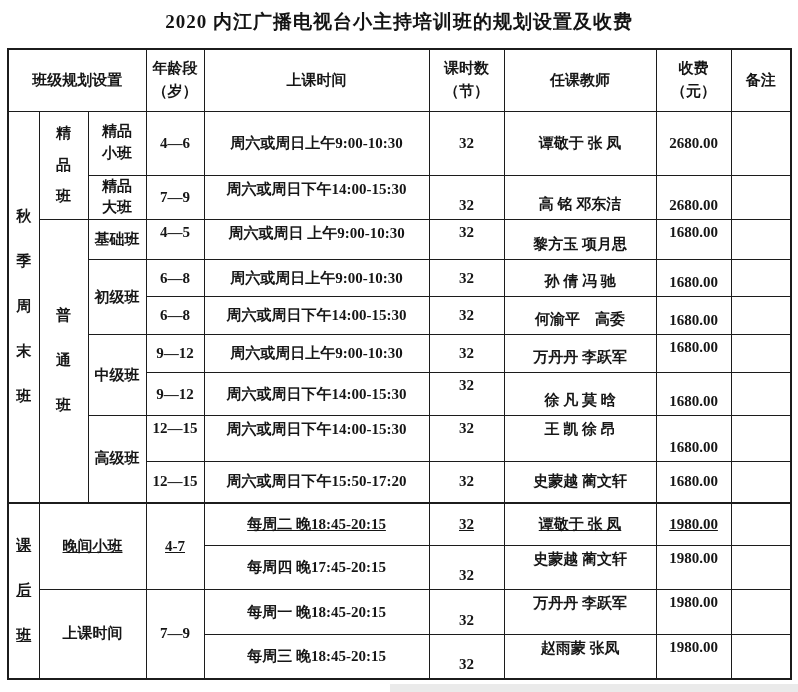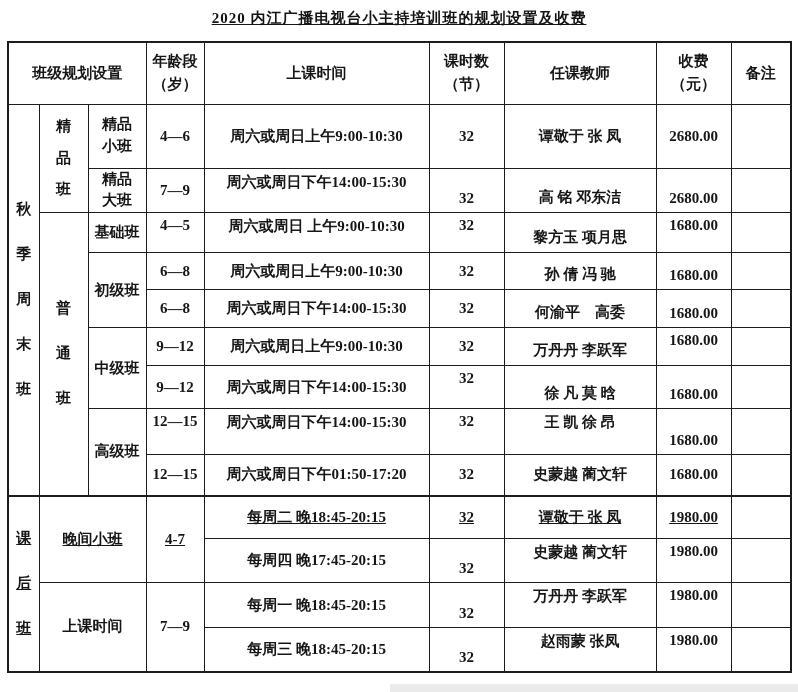--- a/index.html
+++ b/index.html
@@ -4,21 +4,21 @@
 <style>
   html,body{margin:0;padding:0;}
   body{
     width:798px;height:692px;background:#ffffff;color:#1b1b1b;
     font-family:"Liberation Serif","DejaVu Serif",serif;
     font-weight:bold;overflow:hidden;
   }
   .page{position:relative;width:798px;height:692px;}
   .title{
     margin:0;padding-top:9px;text-align:center;
-    font-size:15px;letter-spacing:1px;color:#141414;text-decoration:underline;
+    font-size:19px;letter-spacing:1px;color:#141414;
   }
   table.sched{
     border-collapse:collapse;table-layout:fixed;
     width:784px;margin:13px 16px 0 7px;
     border:2px solid #1c1c1c;
   }
   td{
     border:1px solid #1c1c1c;
     text-align:center;vertical-align:middle;
     font-size:15px;padding:0 2px;overflow:hidden;
@@ -158,21 +158,21 @@
       <td class="vt">12—15</td>
       <td class="vt">周六或周日下午14:00-15:30</td>
       <td class="vt">32</td>
       <td class="vt">王 凯 徐 昂</td>
       <td class="vb">1680.00</td>
       <td></td>
     </tr>
 
     <tr style="height:41px">
       <td>12—15</td>
-      <td>周六或周日下午01:50-17:20</td>
+      <td>周六或周日下午15:50-17:20</td>
       <td>32</td>
       <td>史蒙越 蔺文轩</td>
       <td>1680.00</td>
       <td></td>
     </tr>
 
     <tr class="secfirst" style="height:43px">
       <td rowspan="4" class="vcell">
         <div class="vtext lh-md">课后班</div>
       </td>

